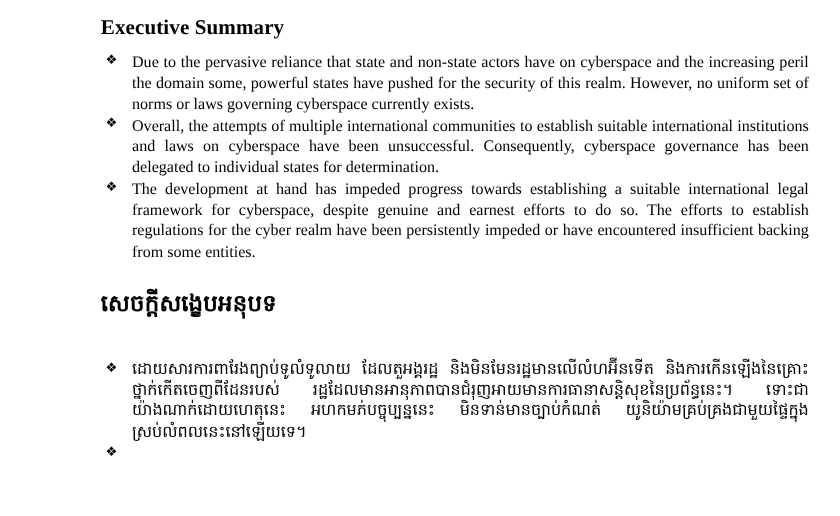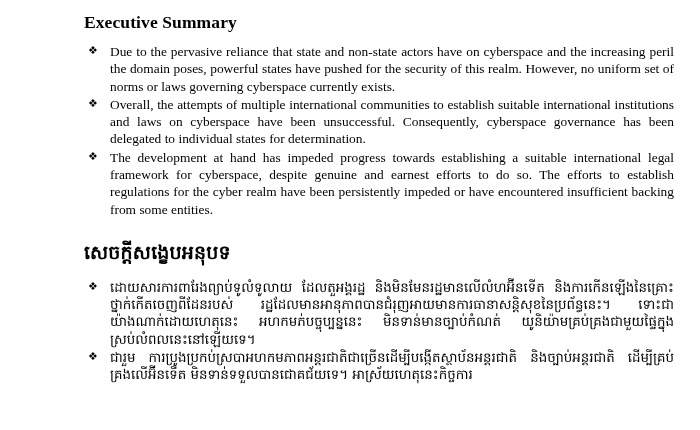--- a/index.html
+++ b/index.html
@@ -25,21 +25,21 @@
     font-family: "Liberation Serif", serif;
     font-size: 17.5px;
     font-weight: bold;
     margin: 4px 0 10px 0;
     letter-spacing: 0.1px;
   }
   h2.khmer-title {
     font-family: "DejaVu Sans", sans-serif;
     font-size: 19px;
     font-weight: bold;
-    margin: 22px 0 11px 0;
+    margin: 22px 0 32px 0;
     letter-spacing: 0.2px;
   }
   ul.bullets {
     list-style: none;
     margin: 0;
     padding: 0;
   }
   ul.bullets > li {
     position: relative;
     padding-left: 26px;
@@ -77,38 +77,37 @@
 </head>
 <body>
 
 <div class="page">
 
   <h1 class="section-title">Executive Summary</h1>
 
   <ul class="bullets eng-list">
     <li>
       <span class="bullet-mark">❖</span>
-      <span>Due to the pervasive reliance that state and non-state actors have on cyberspace and the increasing peril the domain poses, powerful states have pushed for the security of this realm. However, no uniform set of norms or laws governing cyberspace currently exists.</span>
+      <span>Due to the pervasive reliance that state and non-state actors have on cyberspace and the increasing peril the domain some, powerful states have pushed for the security of this realm. However, no uniform set of norms or laws governing cyberspace currently exists.</span>
     </li>
     <li>
       <span class="bullet-mark">❖</span>
       <span>Overall, the attempts of multiple international communities to establish suitable international institutions and laws on cyberspace have been unsuccessful. Consequently, cyberspace governance has been delegated to individual states for determination.</span>
     </li>
     <li>
       <span class="bullet-mark">❖</span>
       <span>The development at hand has impeded progress towards establishing a suitable international legal framework for cyberspace, despite genuine and earnest efforts to do so. The efforts to establish regulations for the cyber realm have been persistently impeded or have encountered insufficient backing from some entities.</span>
     </li>
   </ul>
 
   <h2 class="khmer-title">សេចក្ដីសង្ខេបអនុបទ</h2>
 
   <ul class="bullets khmer-list">
     <li>
       <span class="bullet-mark">❖</span>
       <span>ដោយសារការពារែងព្យាប់ទូលំទូលាយ ដែលតួអង្គរដ្ឋ និងមិនមែនរដ្ឋមានលើលំហអ៊ីនទើត និងការកើនឡើងនៃគ្រោះថ្នាក់កើតចេញពីដែនរបស់ រដ្ឋដែលមានអានុភាពបានជំរុញអាយមានការធានាសន្តិសុខនៃប្រព័ន្ធនេះ។ ទោះជាយ៉ាងណាក់ដោយហេតុនេះ អហកមភ់បច្ចុប្បន្ននេះ មិនទាន់មានច្បាប់កំណត់ យូនិយ៉ាមគ្រប់គ្រងជាមួយផ្ទៃក្នុងស្រប់លំពលនេះនៅឡើយទេ។</span>
     </li>
     <li>
       <span class="bullet-mark">❖</span>
-      <span>ជារួម ការប្រូងប្រកប់ស្របាអហកមភាពអន្តរជាតិជាច្រើនដើម្បីបង្កើតស្ថាប័នអន្តរជាតិ និងច្បាប់អន្តរជាតិ ដើម្បីគ្រប់គ្រងលើអ៊ីនទើត មិនទាន់ទទួលបានជោគជ័យទេ។ អាស្រ័យហេតុនេះកិច្ចការ</span>
     </li>
   </ul>
 
 </div>
 
 </body></html>

